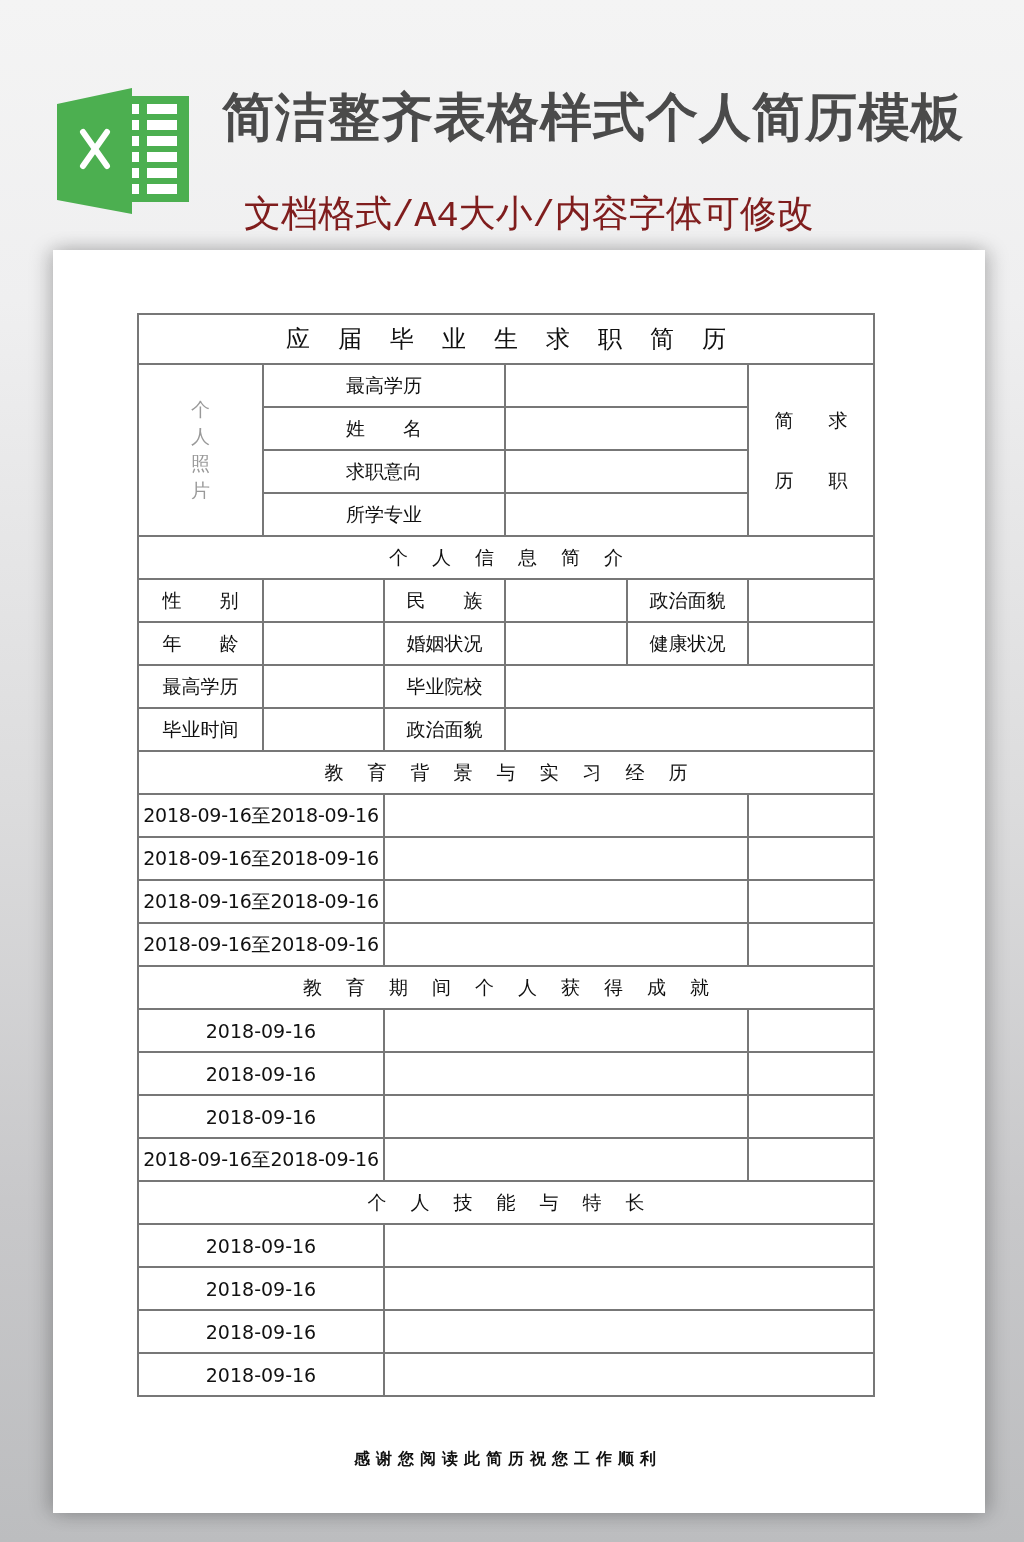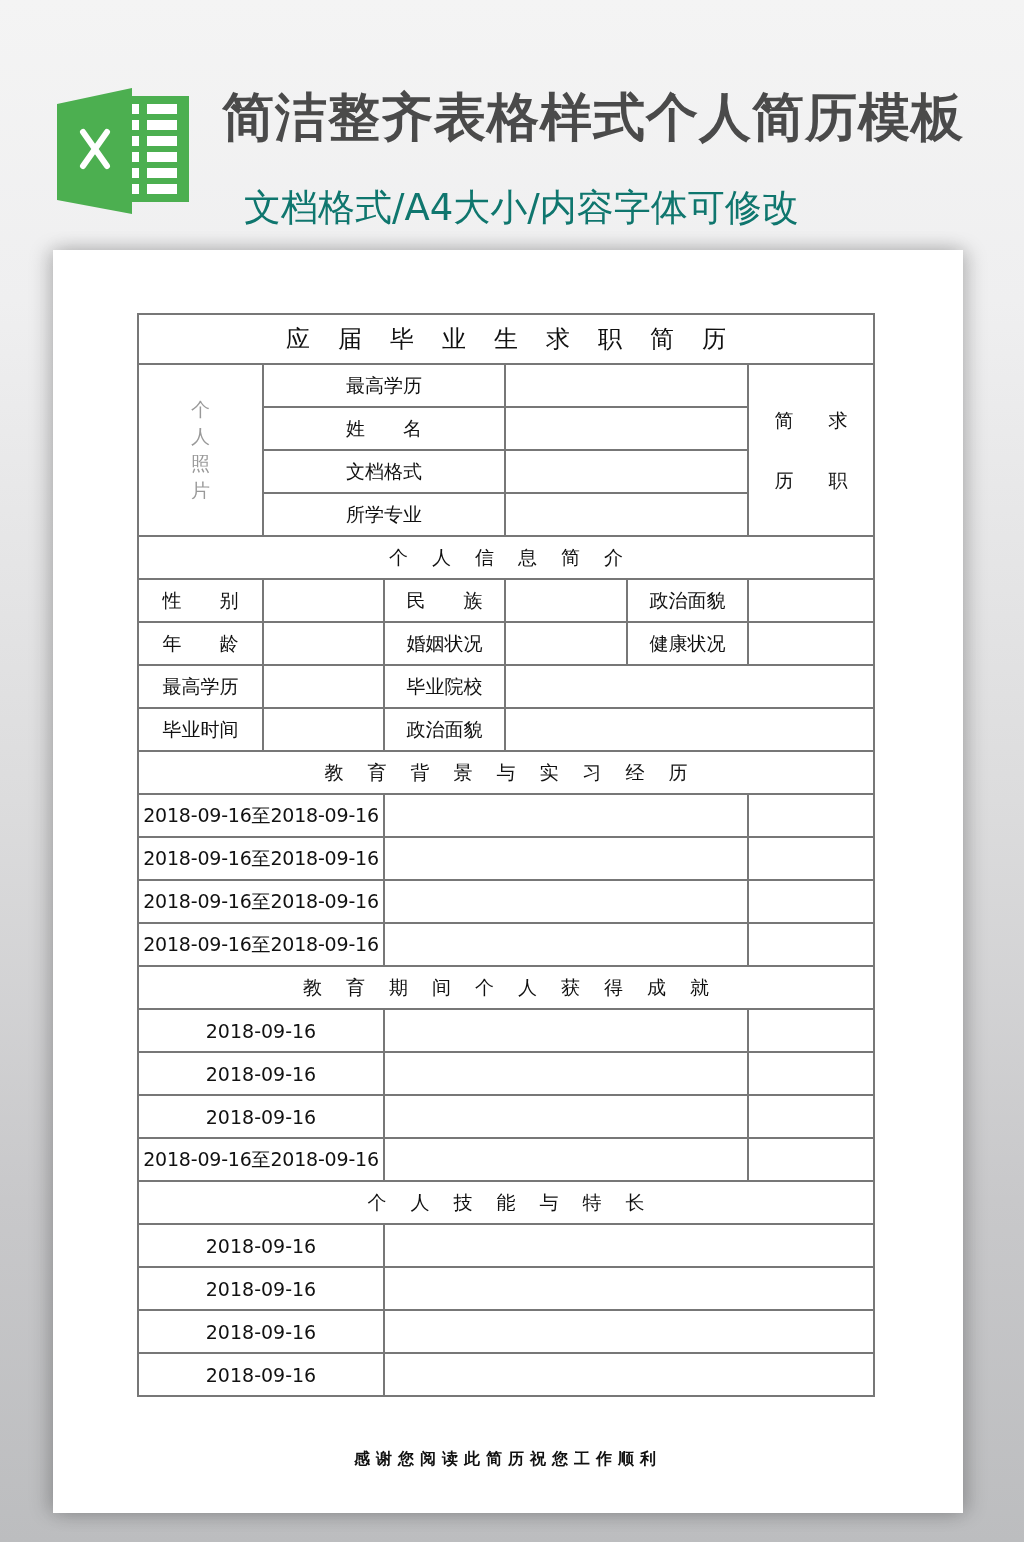--- a/index.html
+++ b/index.html
@@ -8,25 +8,26 @@
     background: linear-gradient(to bottom, #f4f4f4 0px, #efeff0 300px, #dcdcdd 800px, #c8c8ca 1200px, #bcbdbf 1542px);
     font-family: "DejaVu Sans", "Liberation Sans", sans-serif;
   }
   .header { position:absolute; left:0; top:0; width:1024px; height:246px; }
   .excel-icon { position:absolute; left:57px; top:88px; width:132px; height:126px; }
   .main-title {
     position:absolute; left:222px; top:82px; font-size:52px; font-weight:bold; color:#4a4a4a;
     letter-spacing:1px; white-space:nowrap; line-height:70px;
   }
   .sub-title {
-    position:absolute; left:244px; top:180px; font-size:37px; color:#0f766e; white-space:nowrap; line-height:56px;
+    position:absolute; left:244px; top:188px; font-size:37px; color:#7f1d1d; white-space:nowrap; line-height:56px;font-family:Liberation Mono, monospace;
   }
   .paper {
     position:absolute; left:53px; top:250px; width:910px; height:1263px; background:#ffffff;
     box-shadow: -6px 0 18px rgba(0,0,0,0.18), 6px 0 18px rgba(0,0,0,0.18);
+    padding-left: 22px;
   }
   table.resume {
     position:absolute; left:84px; top:63px; width:736px; border-collapse:collapse; table-layout:fixed;
     font-family: "DejaVu Sans", sans-serif; color:#111;
   }
   table.resume td {
     border:2px solid #777; padding:0; height:41px; text-align:center; vertical-align:middle;
     font-size:19px; overflow:hidden; white-space:nowrap;
   }
   td.section { font-size:22px; letter-spacing:0; }
@@ -103,21 +104,21 @@
       <td colspan="2"></td>
       <td rowspan="4" class="vertical-title">
         <div class="col"><span>简</span><span>历</span></div><div class="col"><span>求</span><span>职</span></div>
       </td>
     </tr>
     <tr>
       <td colspan="2">姓　　名</td>
       <td colspan="2"></td>
     </tr>
     <tr>
-      <td colspan="2">文档格式</td>
+      <td colspan="2">求职意向</td>
       <td colspan="2"></td>
     </tr>
     <tr>
       <td colspan="2">所学专业</td>
       <td colspan="2"></td>
     </tr>
 
     <tr>
       <td colspan="6" class="section spaced-section">
         <span>个</span><span>人</span><span>信</span><span>息</span><span>简</span><span>介</span>

